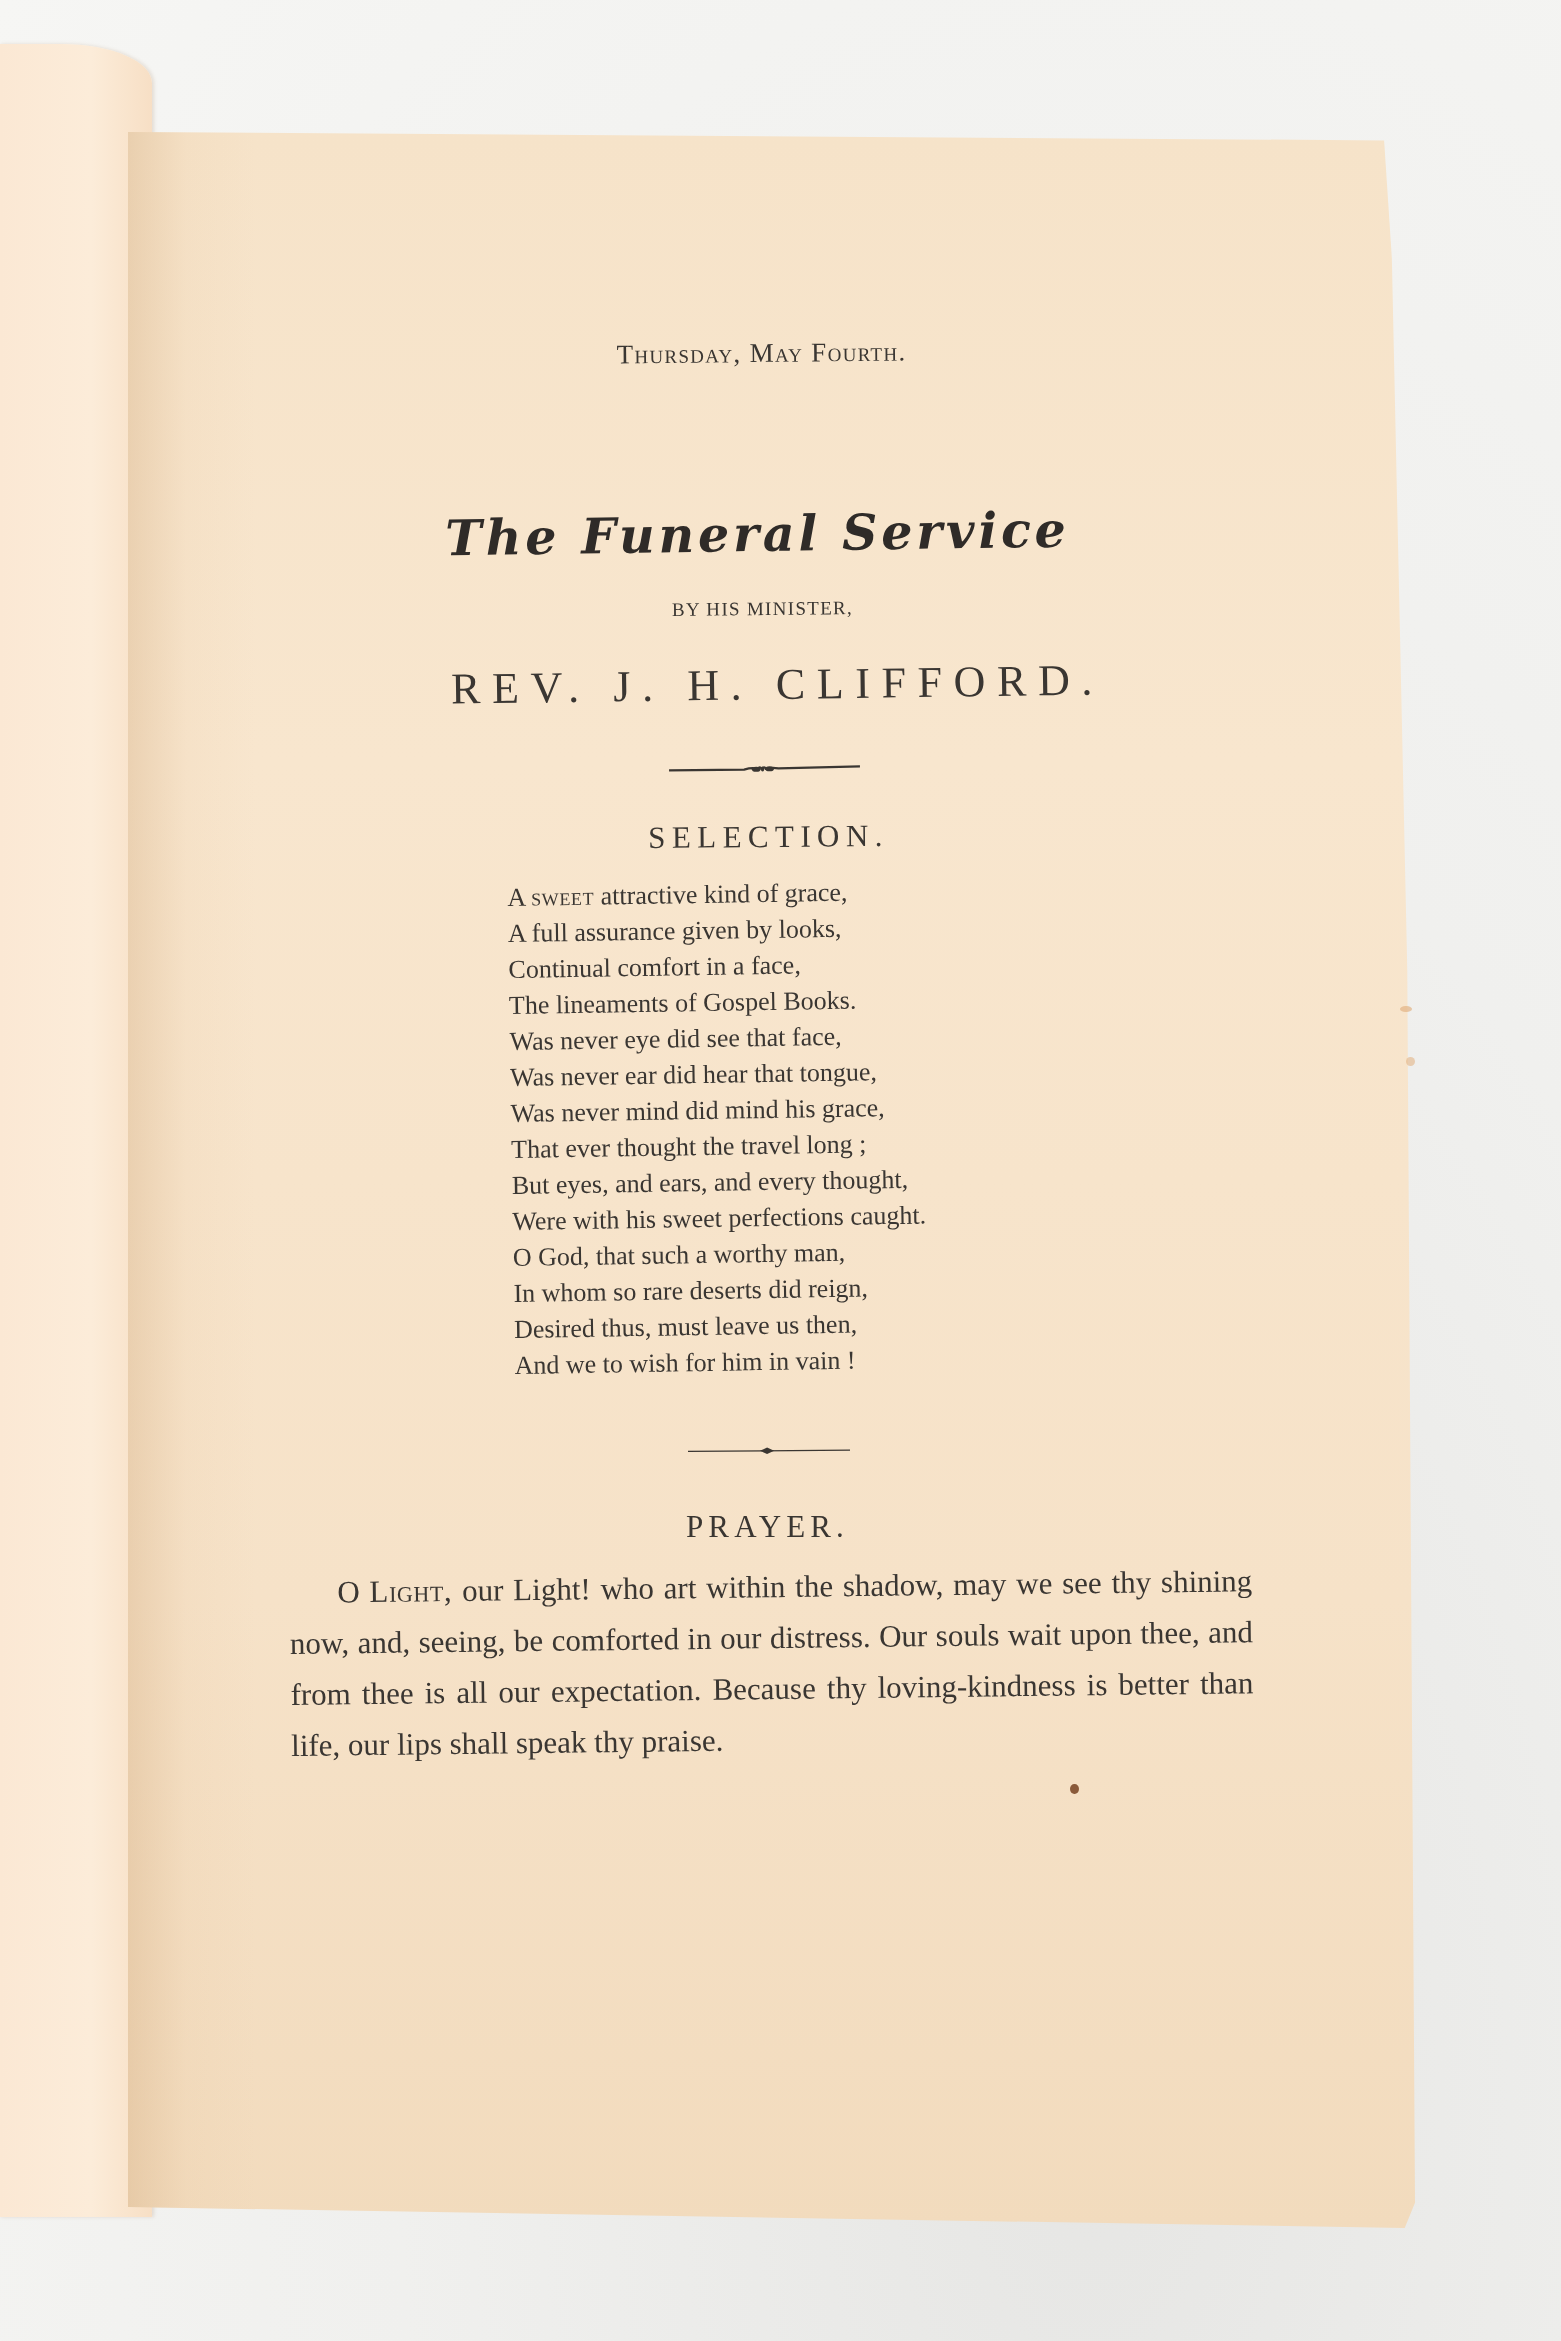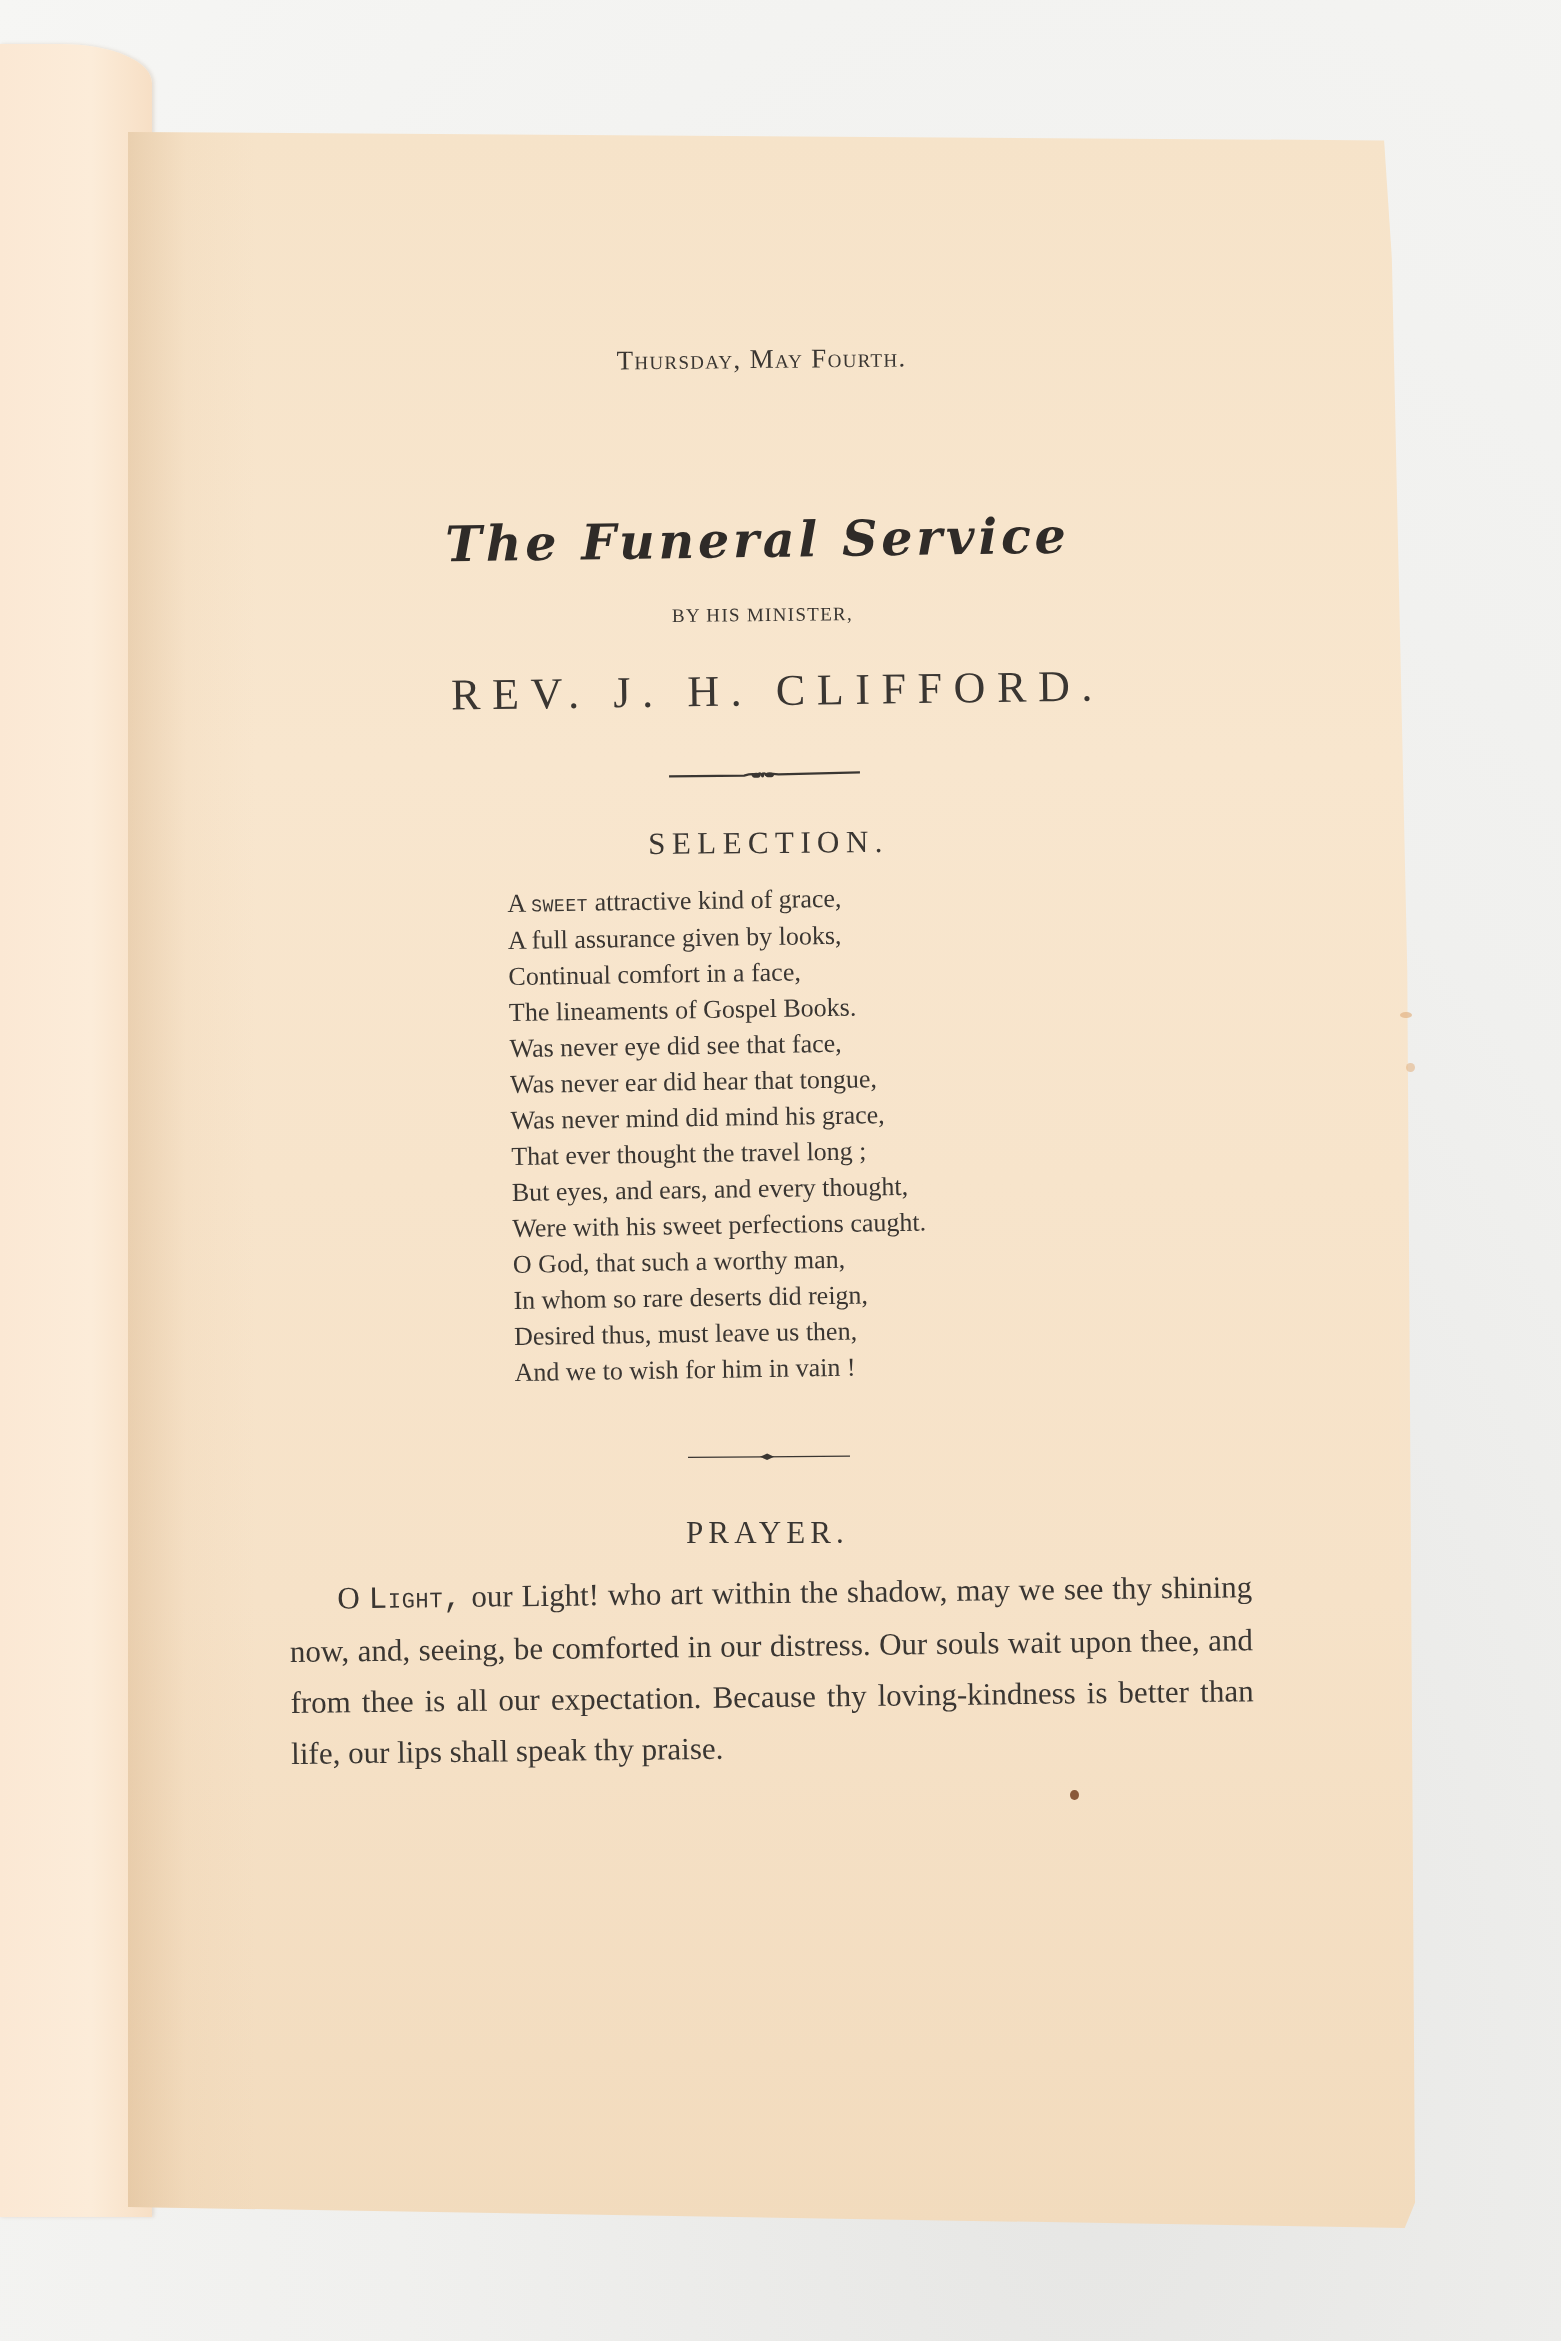--- a/index.html
+++ b/index.html
@@ -39,21 +39,21 @@
     height: 2096px;
     background:
       linear-gradient(90deg, rgba(210,170,125,0.35) 0px, rgba(230,195,155,0.12) 58px, rgba(0,0,0,0) 128px),
       linear-gradient(180deg, #f6e3c9 0%, #f8e6ce 30%, #f6e2c8 70%, #f2dbbd 100%);
     clip-path: polygon(0 0, 97.6% 0.4%, 98.2% 6%, 99.4% 40%, 100% 98.8%, 99.2% 100%, 0 99%);
     box-shadow: 3.9px 5.1px 9px rgba(120, 100, 80, 0.25);
   }
   .content {
     position: absolute;
     left: 0;
-    top: 10px;
+    top: 4px;
     width: 1561px;
     height: 1756px;
     color: #3a3632;
   }
   .center-block {
     position: absolute;
     left: 0;
     width: 1561px;
     text-align: center;
   }
@@ -105,21 +105,21 @@
     position: absolute;
     left: 507px;
     top: 876px;
     font-size: 26px;
     line-height: 36px;
     transform: rotate(-0.9deg);
     transform-origin: left top;
     white-space: nowrap;
   }
   .poem-line { display: block; }
-  .sc { font-variant: small-caps; letter-spacing: 0.6px; font-family: Liberation Mono, monospace; }
+  .sc { font-variant: small-caps; letter-spacing: 0.6px; }
   .prayer {
     position: absolute;
     left: 289px;
     top: 1563px;
     width: 963px;
     font-size: 31px;
     line-height: 51px;
     text-align: justify;
     transform: rotate(-0.7deg);
     transform-origin: left top;

